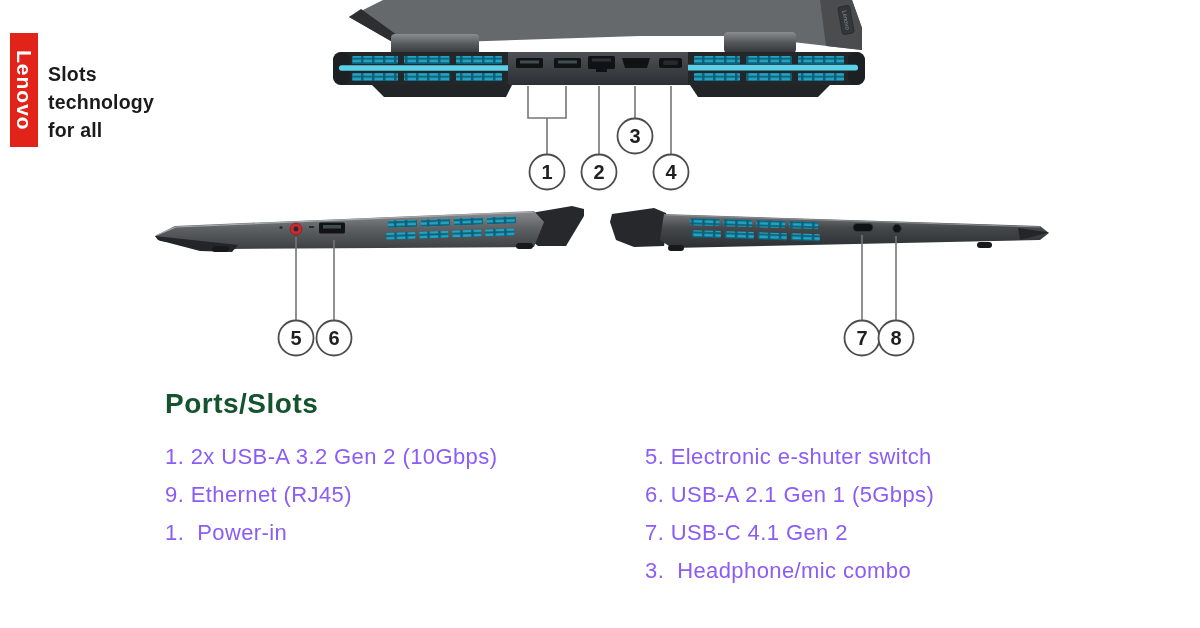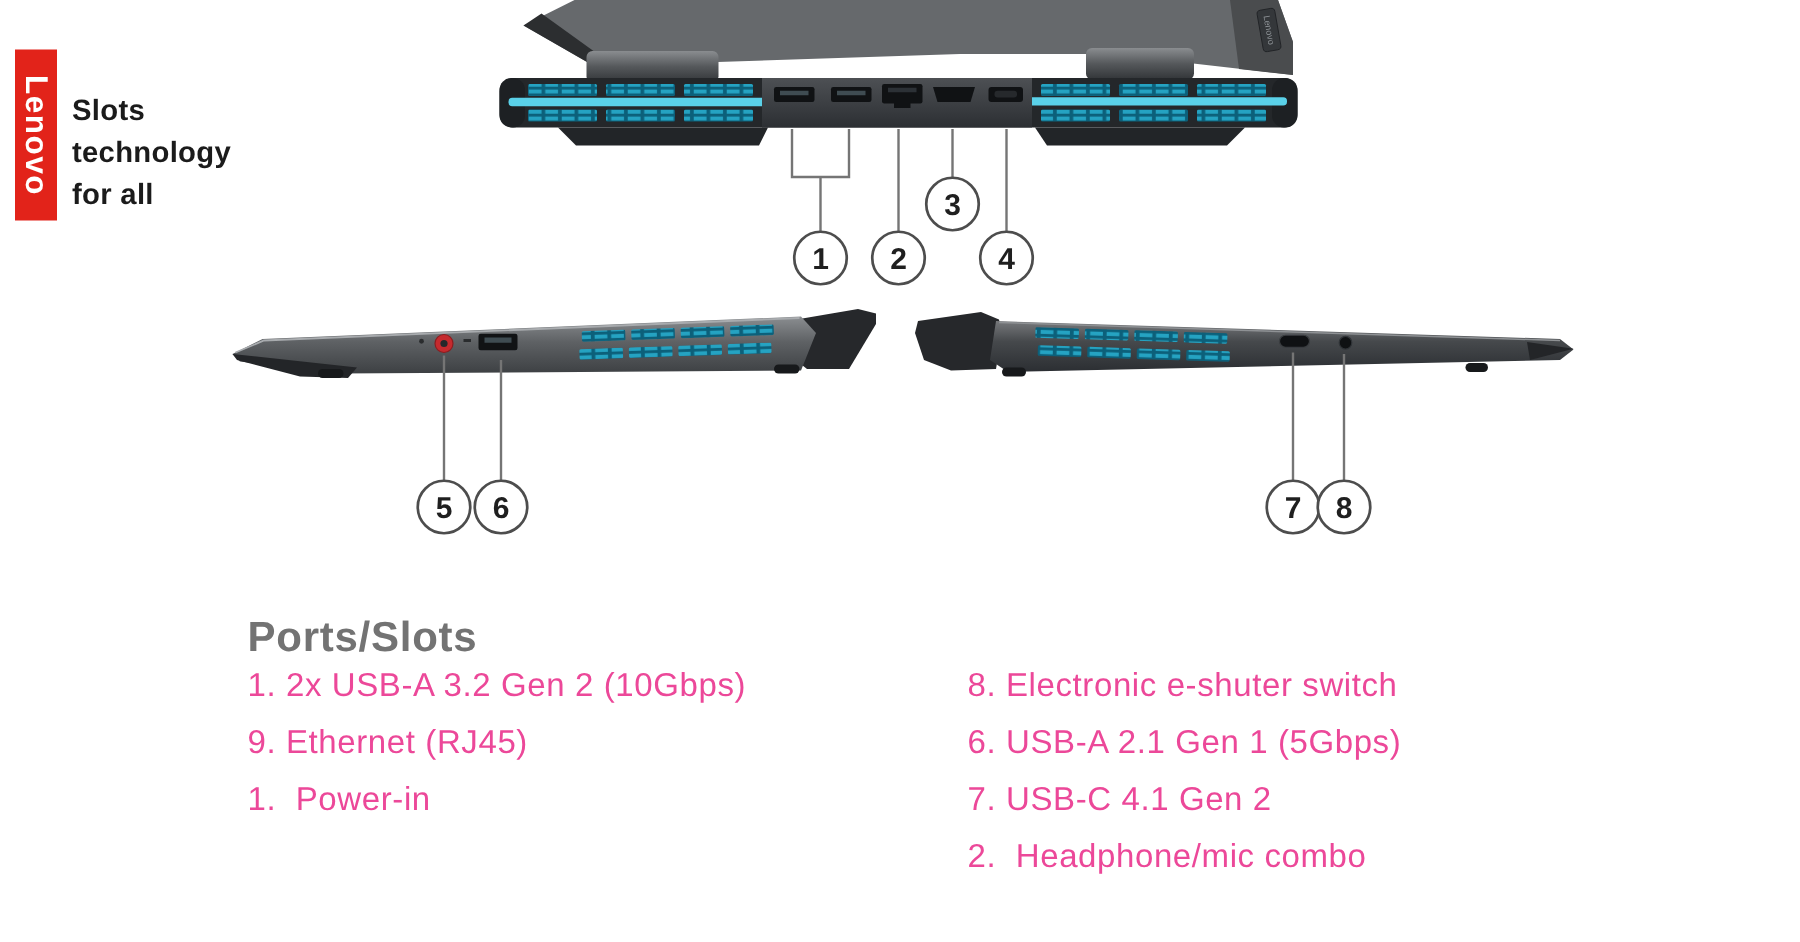--- a/index.html
+++ b/index.html
@@ -17,27 +17,27 @@
     writing-mode:vertical-rl;color:#ffffff;font-weight:bold;font-size:21px;
     letter-spacing:1px;line-height:1;
   }
   .tagline{
     position:absolute;left:48px;top:60px;color:#1b1b1b;font-weight:bold;
     font-size:19.5px;line-height:28px;letter-spacing:.2px;white-space:pre-line;
   }
   
   .ports-title{
     position:absolute;left:165px;top:388px;font-size:28px;font-weight:bold;
-    color:#737373;letter-spacing:.5px;margin-top:21px;
+    color:#14532d;letter-spacing:.5px;
   }
   .port-col{position:absolute;top:446px;}
   .port-col.left{left:165px;width:430px;}
   .port-col.right{left:645px;width:440px;}
   .port-item{
-    font-size:22px;line-height:22px;color:#ec4899;letter-spacing:.4px;
+    font-size:22px;line-height:22px;color:#8b5cf6;letter-spacing:.4px;
     margin-bottom:16px;white-space:pre-wrap;
   }
   text.co-num{
     font-family:"Liberation Sans","DejaVu Sans",sans-serif;
     font-size:20px;font-weight:bold;fill:#1f1f1f;text-anchor:middle;
   }
   text.badge-t{font-family:"Liberation Sans",sans-serif;font-size:6px;fill:#8d9296;text-anchor:middle;}
 </style>
 </head>
 <body>
@@ -240,19 +240,19 @@
 
   <div class="ports-title">Ports/Slots</div>
 
   <div class="port-col left">
     <div class="port-item">1. 2x USB-A 3.2 Gen 2 (10Gbps)</div>
     <div class="port-item">9. Ethernet (RJ45)</div>
     <div class="port-item">1.  Power-in</div>
   </div>
 
   <div class="port-col right">
-    <div class="port-item">8. Electronic e-shuter switch</div>
+    <div class="port-item">5. Electronic e-shuter switch</div>
     <div class="port-item">6. USB-A 2.1 Gen 1 (5Gbps)</div>
     <div class="port-item">7. USB-C 4.1 Gen 2</div>
-    <div class="port-item">2.  Headphone/mic combo</div>
+    <div class="port-item">3.  Headphone/mic combo</div>
   </div>
 
 </div>
 
 </body></html>

